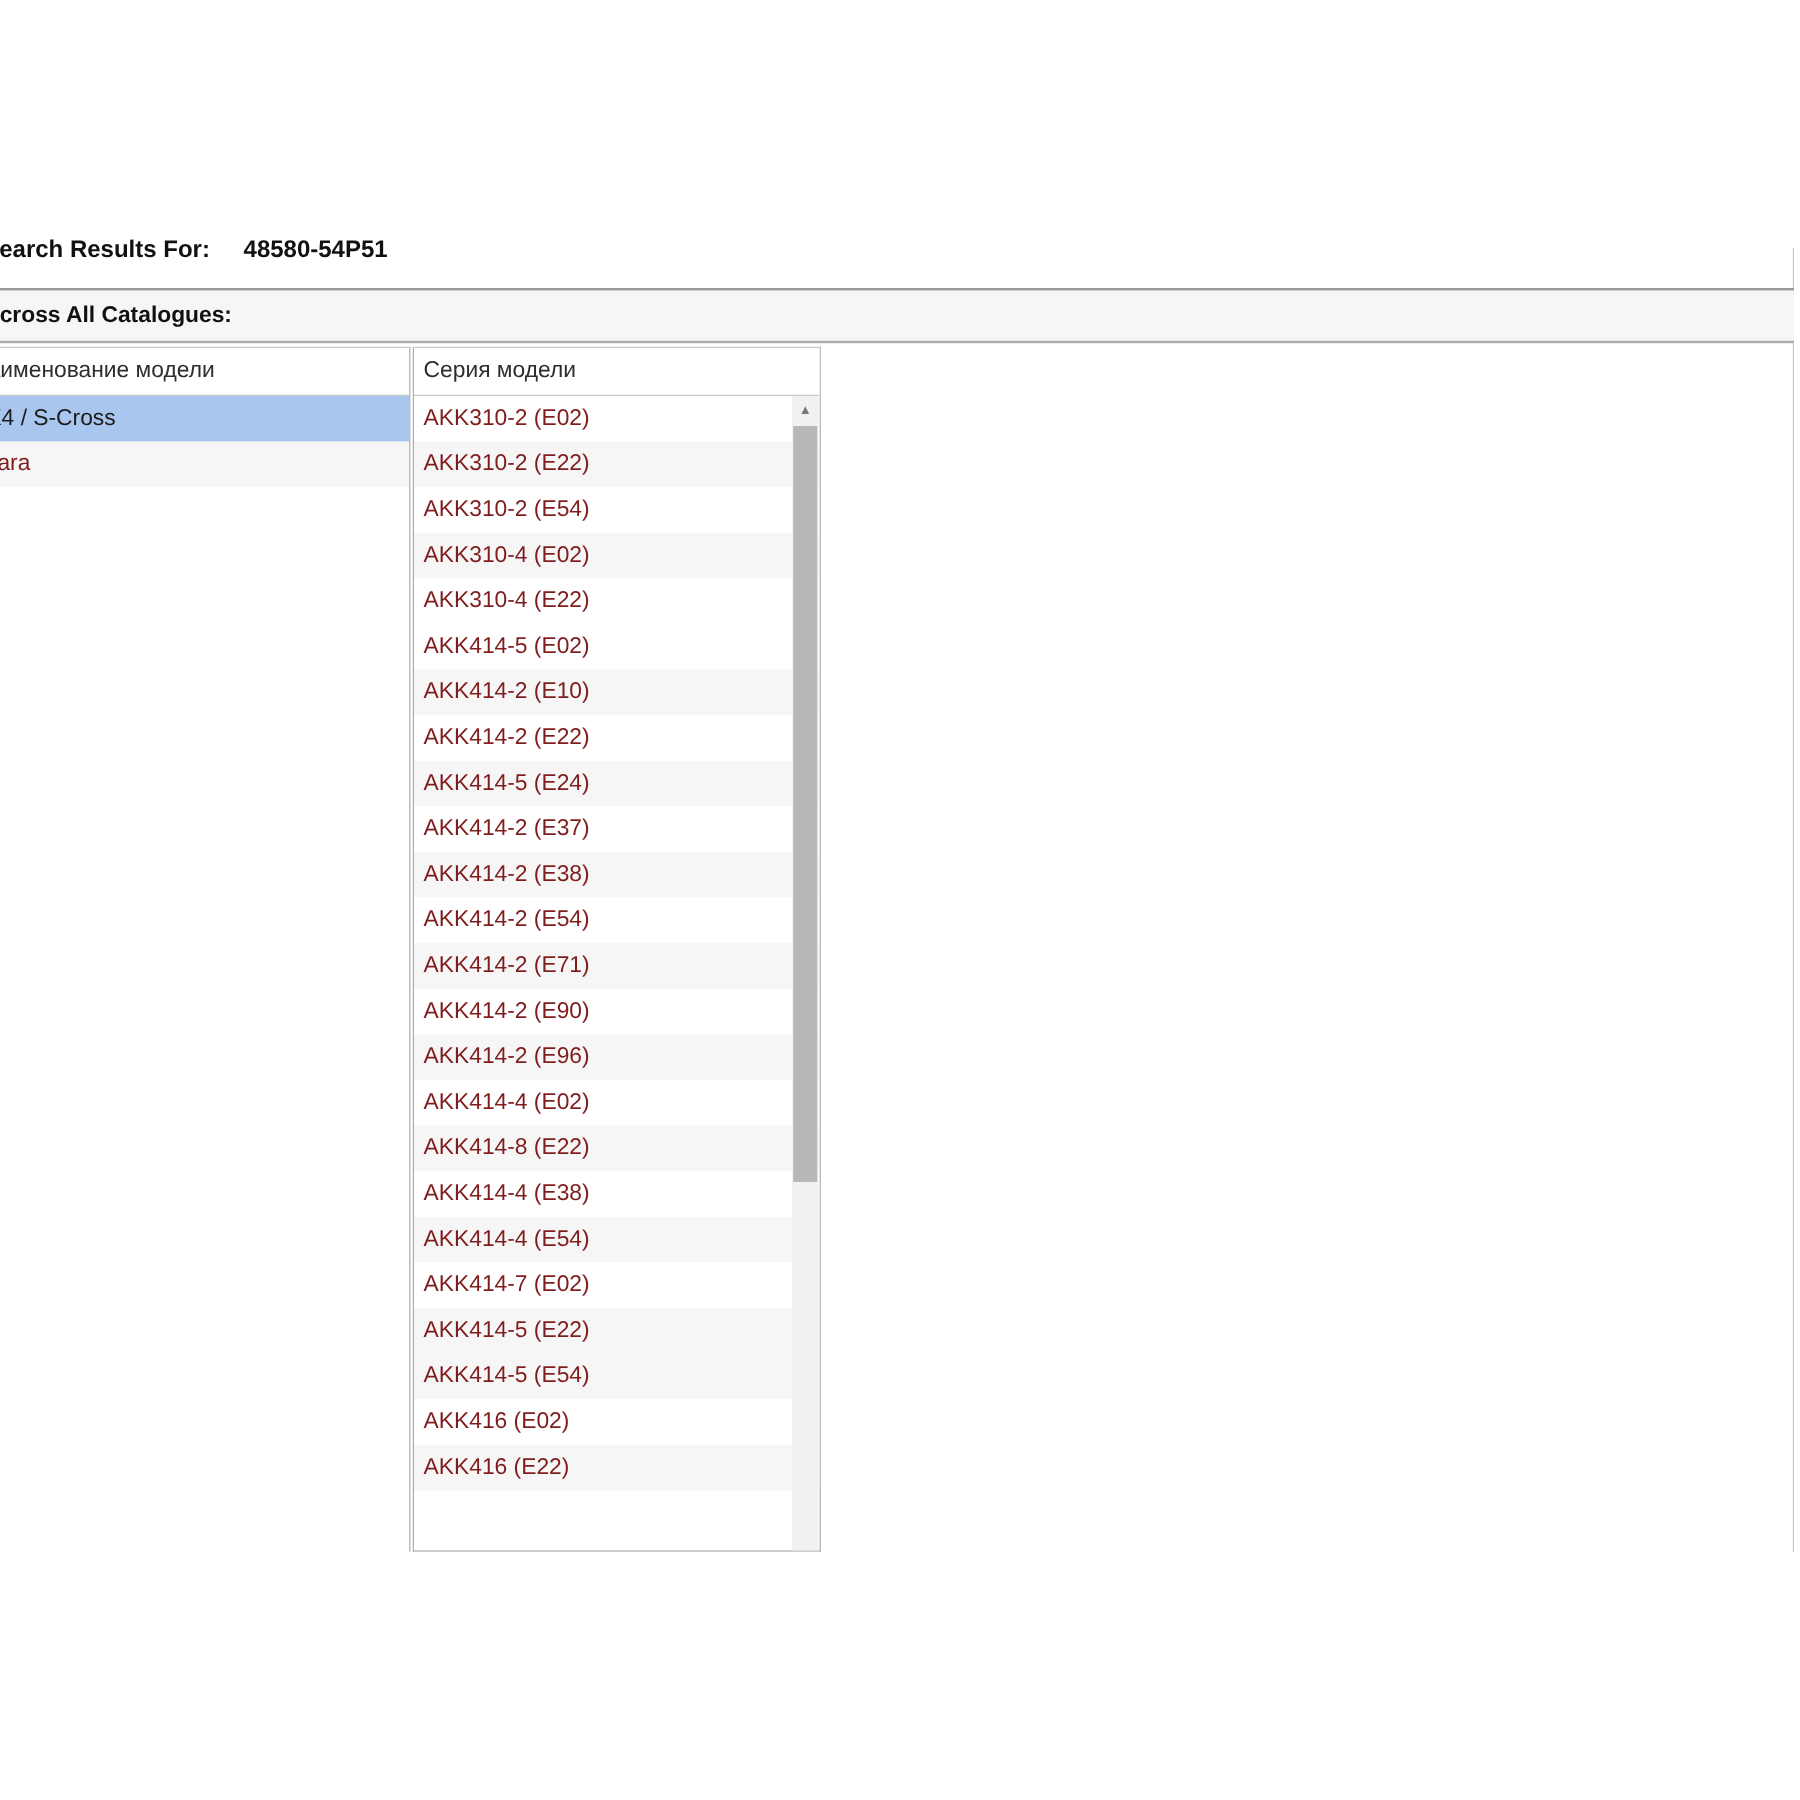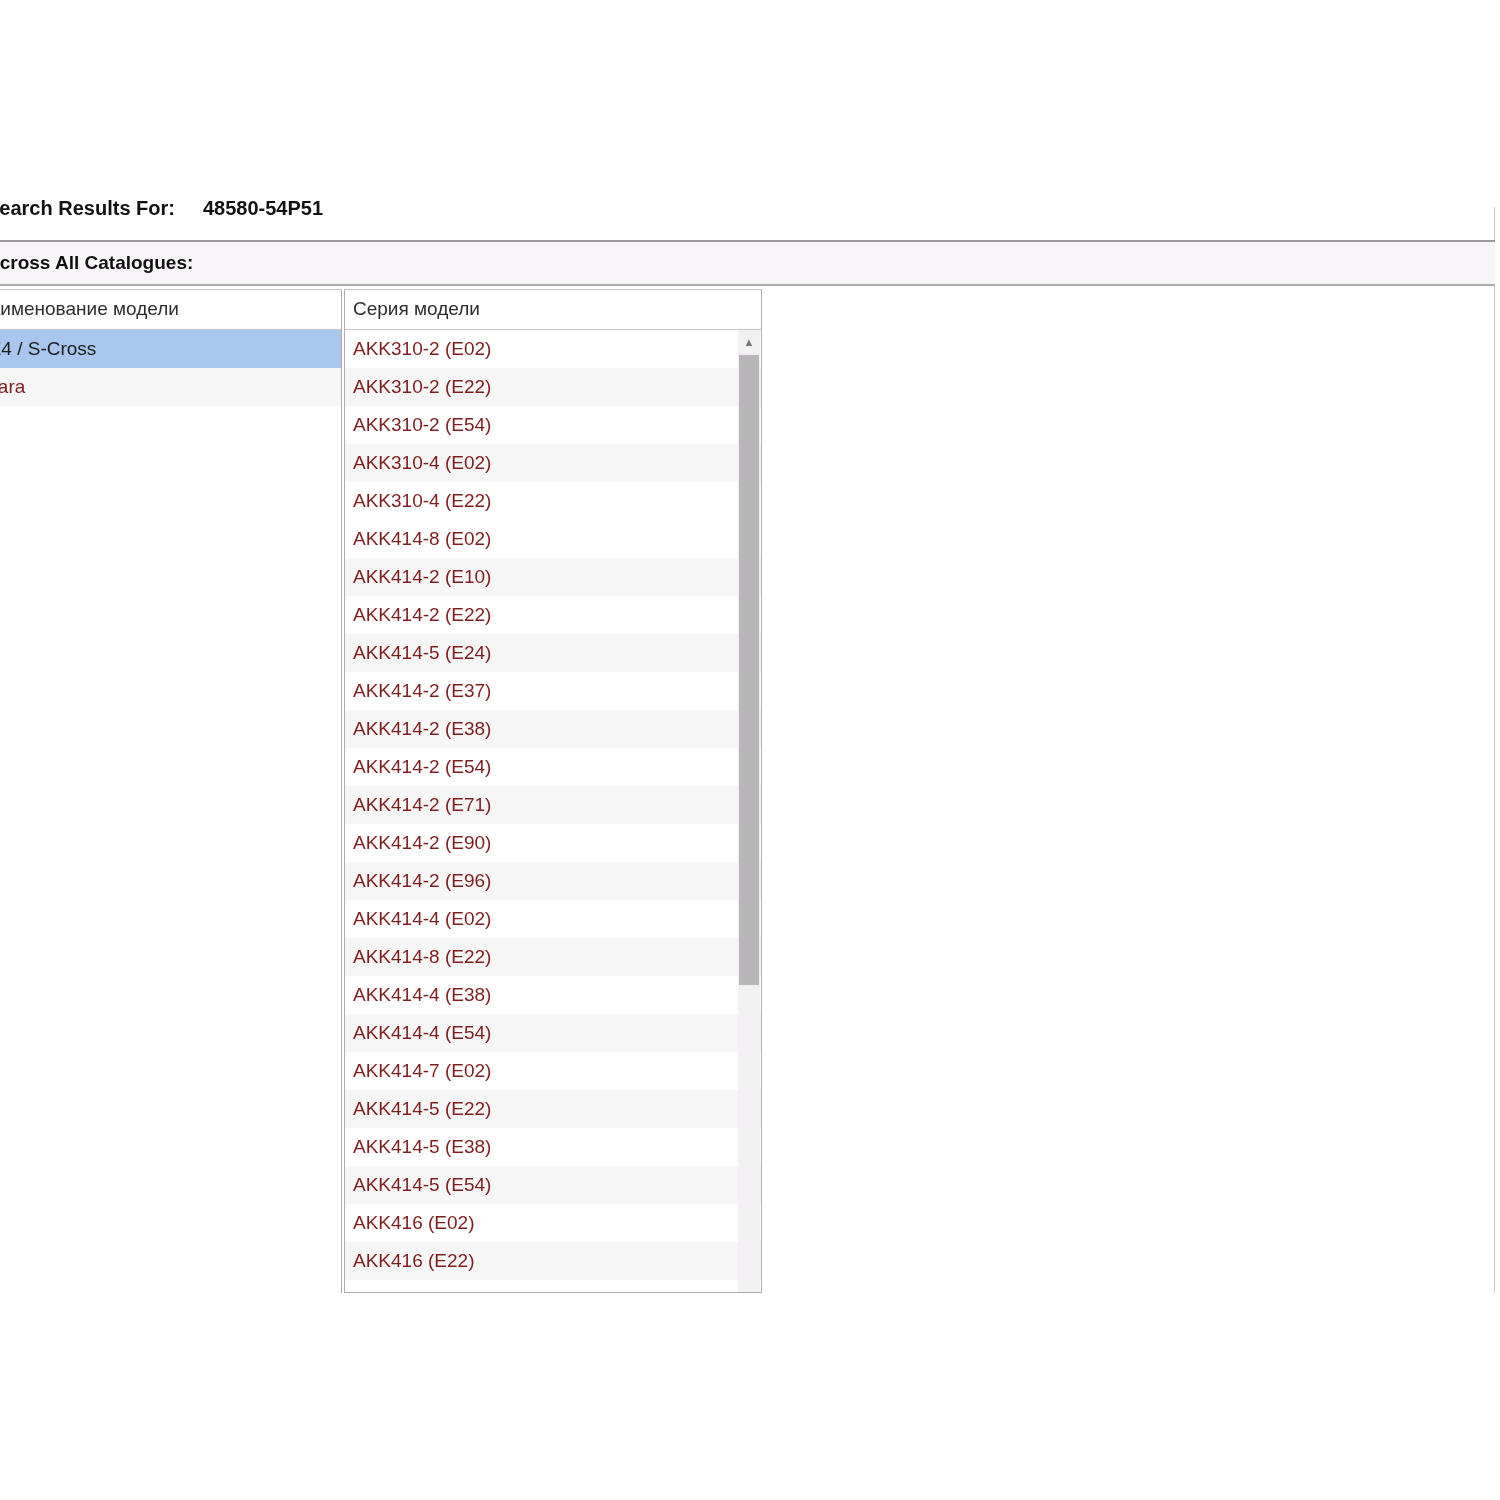--- a/index.html
+++ b/index.html
@@ -16,21 +16,21 @@
   .panel-right-border { position:absolute; left:1530px; top:207px; width:1px; height:1086px;
                         background:#c9c9c9; }
 
   .section-band { position:absolute; left:0; top:240px; width:1531px; height:46px;
                   background:var(--band-bg); border-top:2px solid #9a9a9a; border-bottom:2px solid #aeabae;
                   display:flex; align-items:center; padding-left:22px;
                   font-size:19px; font-weight:bold; color:#111; }
 
   .col { position:absolute; top:289px; height:1004px; background:#fff; overflow:hidden; }
   .model-col  { left:0;     width:378px; border-top:1px solid #c6c6c6; border-right:1px solid #adadad; }
-  .series-col { left:380px; width:418px; border:1px solid #adadad; border-top:1px solid #c6c6c6; }
+  .series-col { left:380px; width:340px; border:1px solid #adadad; border-top:1px solid #c6c6c6; }
 
   .col-header { height:40px; line-height:38px; border-bottom:1px solid #c6c6c6; background:#fff;
                 font-size:19px; color:#2e2e2e; white-space:nowrap; }
   .model-col  .col-header { padding-left:12px; }
   .series-col .col-header { padding-left:8px; }
 
   .row { height:38px; line-height:38px; font-size:19px; color:#7f1d1d; white-space:nowrap;
          overflow:hidden; background:#fff; }
   .model-col .row { padding-left:12px; }
   .series-body .row { padding-left:8px; }
@@ -71,37 +71,36 @@
     </div>
 
     <div class="col series-col">
       <div class="col-header">Серия модели</div>
       <div class="series-body" id="series-list">
         <div class="row">AKK310-2 (E02)</div>
           <div class="row alt">AKK310-2 (E22)</div>
           <div class="row">AKK310-2 (E54)</div>
           <div class="row alt">AKK310-4 (E02)</div>
           <div class="row">AKK310-4 (E22)</div>
-          <div class="row">AKK414-8 (E02)</div>
+          <div class="row">AKK414-5 (E02)</div>
           <div class="row alt">AKK414-2 (E10)</div>
           <div class="row">AKK414-2 (E22)</div>
           <div class="row alt">AKK414-5 (E24)</div>
           <div class="row">AKK414-2 (E37)</div>
           <div class="row alt">AKK414-2 (E38)</div>
           <div class="row">AKK414-2 (E54)</div>
           <div class="row alt">AKK414-2 (E71)</div>
           <div class="row">AKK414-2 (E90)</div>
           <div class="row alt">AKK414-2 (E96)</div>
           <div class="row">AKK414-4 (E02)</div>
           <div class="row alt">AKK414-8 (E22)</div>
           <div class="row">AKK414-4 (E38)</div>
           <div class="row alt">AKK414-4 (E54)</div>
           <div class="row">AKK414-7 (E02)</div>
           <div class="row alt">AKK414-5 (E22)</div>
-          <div class="row">AKK414-5 (E38)</div>
           <div class="row alt">AKK414-5 (E54)</div>
           <div class="row">AKK416 (E02)</div>
           <div class="row alt">AKK416 (E22)</div>
           <div class="scrollbar">
           <div class="scroll-up-btn">
             <span>▲</span>
           </div>
           <div class="scroll-thumb"></div>
         </div>
       </div>

